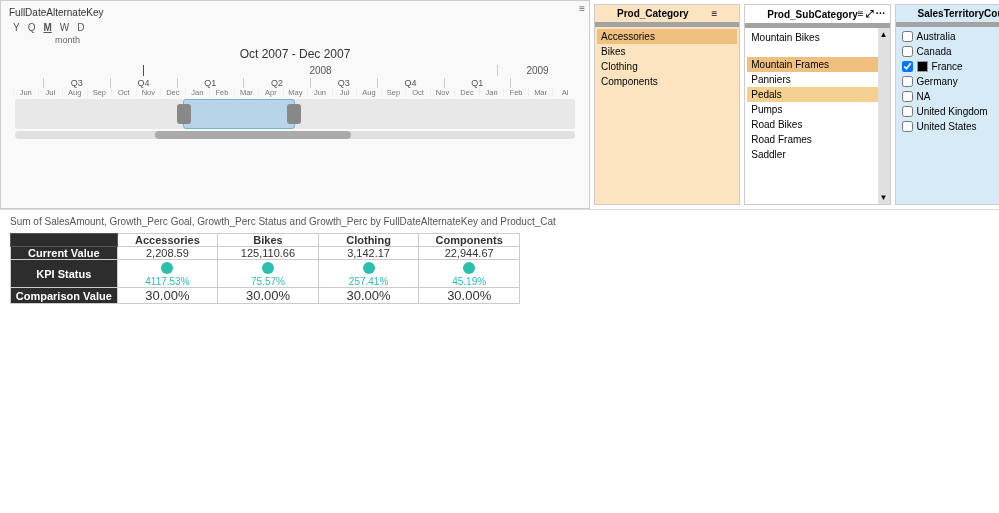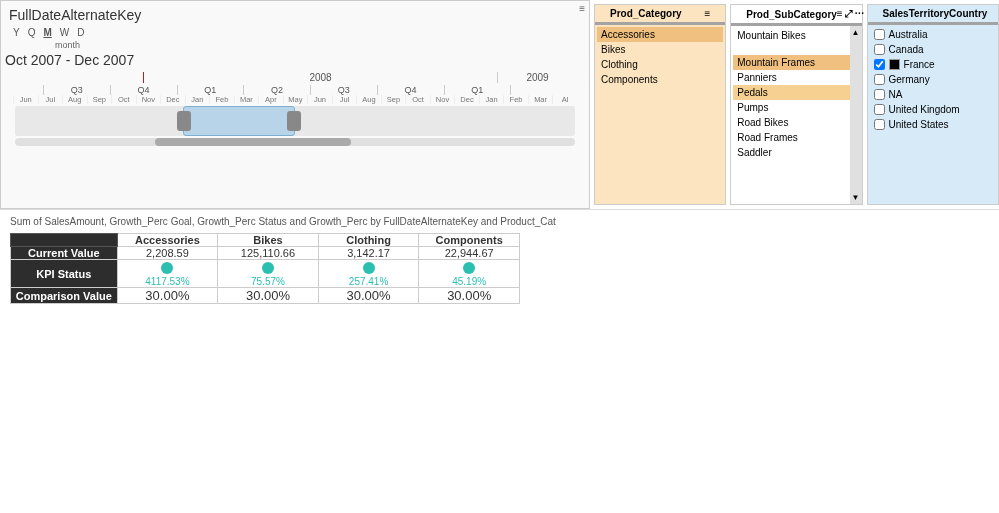--- a/index.html
+++ b/index.html
@@ -14,36 +14,36 @@
     
     .timeline-panel {
       flex: 0 0 590px;
       border: 1px solid #ccc;
       background: #f9f9f9;
       position: relative;
       padding: 4px;
       overflow: hidden;
     }
     .timeline-title {
-      font-size: 14px;
+      font-size: 10px;
       color: #333;
       padding: 2px 4px;
     }
     .timeline-controls {
       display: flex;
       gap: 8px;
       padding: 2px 8px;
       font-size: 10px;
       color: #555;
     }
     .timeline-controls span { cursor: pointer; }
     .timeline-controls span.active { text-decoration: underline; font-weight: bold; }
     .timeline-label {
-      text-align: left;
-      font-size: 14px;
+      text-align: center;
+      font-size: 12px;
       color: #333;
       padding: 2px 0;
     }
     .tq { flex: 1; text-align: center; border-left: 1px solid #ccc; }
     .tm { flex: 1; text-align: center; border-left: 1px solid #eee; font-size: 7.5px; }
     .timeline-bar-area {
       height: 30px;
       margin: 2px 10px;
       background: #e8e8e8;
       border-radius: 3px;
@@ -108,23 +108,23 @@
       flex: 1;
       display: flex;
       flex-direction: column;
       min-width: 100px;
     }
     .filter-panel.category { background: #fce4c0; }
     .filter-panel.territory { background: #d6eaf8; }
     .filter-header {
       font-size: 10px;
       font-weight: bold;
-      padding: 3px 15px;
+      padding: 3px 22px;
       background: inherit;
-      border-bottom: 3px solid #a3a3a3;
+      border-bottom: 5px solid #a3a3a3;
       display: flex;
       align-items: center;
       justify-content: space-between;
     }
     .filter-header-icons { display: flex; gap: 2px; }
     .filter-list {
       flex: 1;
       overflow-y: auto;
       padding: 2px;
     }

